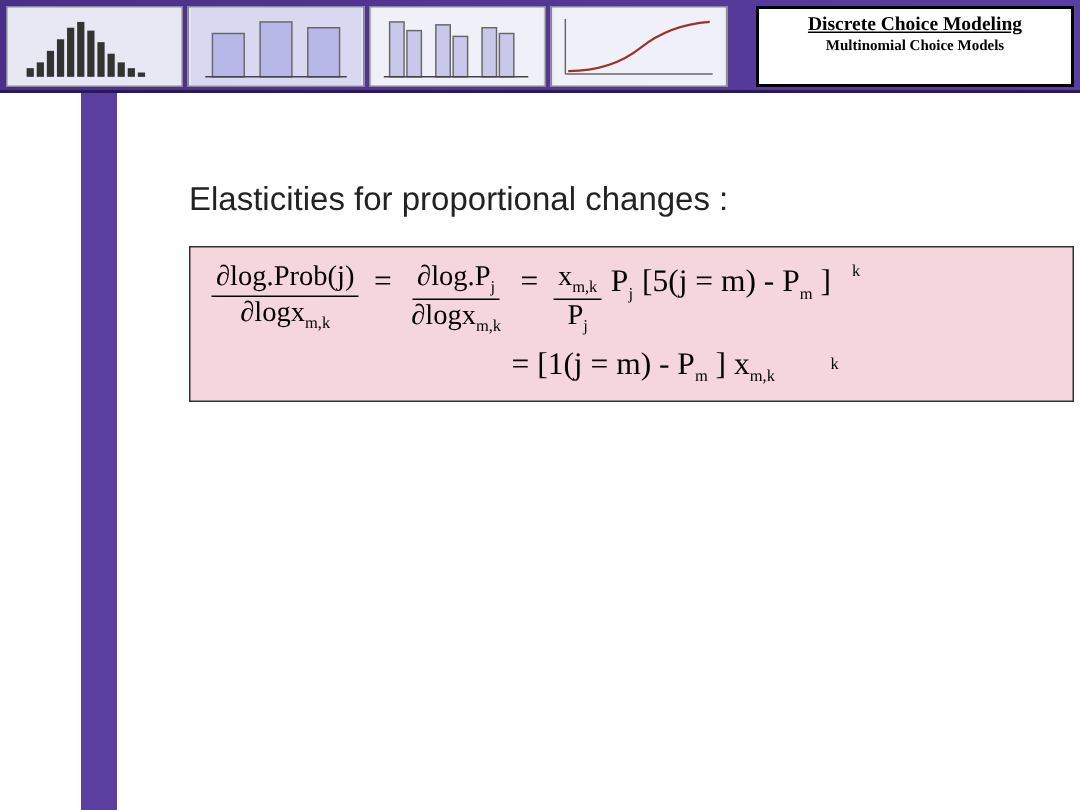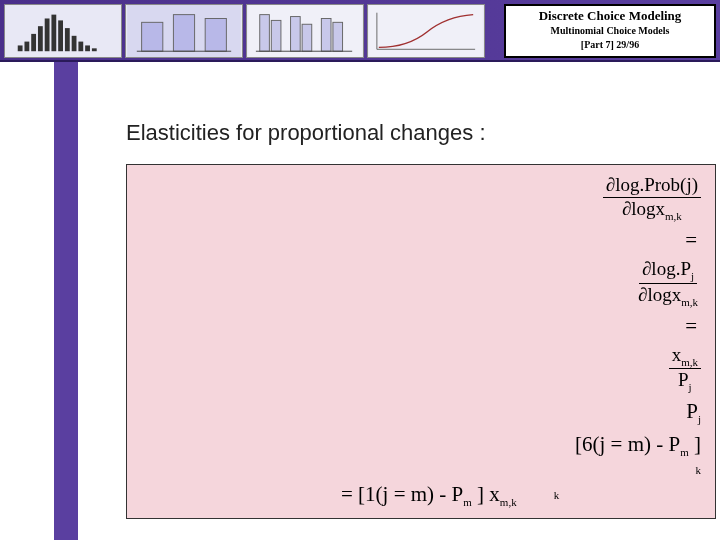--- a/index.html
+++ b/index.html
@@ -44,20 +44,21 @@
     background: #fff;
     border: 2px solid #000;
     padding: 2px 6px;
     text-align: center;
   }
   .title-main {
     font-weight: bold;
     font-size: 13px;
     font-family: Georgia, serif;
     white-space: nowrap;
+    text-decoration: underline;
   }
   .title-sub {
     font-weight: bold;
     font-size: 10px;
     font-family: Liberation Serif, serif;
     margin-top: 1px;
   }
   .title-part {
     font-weight: bold;
     font-size: 10px;
@@ -82,24 +83,23 @@
     border: 1px solid #333;
     padding: 10px 14px 10px 14px;
     margin-bottom: 14px;
     width: 590px;
     font-family: 'Times New Roman', serif;
     font-size: 21px;
     color: #000;
   }
   .formula-line1 {
     display: flex;
-    align-items: flex-end;
+    align-items: flex-start;
     gap: 6px;
     margin-bottom: 6px;
-    flex-direction: column;
   }
   .formula-line2 {
     display: flex;
     align-items: center;
     justify-content: flex-start;
     padding-left: 200px;
     gap: 19px;
   }
   .frac {
     display: inline-flex;
@@ -185,21 +185,20 @@
         <rect x="0" y="0" width="118" height="54" fill="#f0f0f8"></rect>
         <path d="M 10 44 Q 40 44 60 28 Q 80 12 108 10" fill="none" stroke="#a03030" stroke-width="1.5"></path>
         <line x1="8" y1="46" x2="110" y2="46" stroke="#666"></line>
         <line x1="8" y1="8" x2="8" y2="46" stroke="#666"></line>
       </svg>
     </div>
   </div>
   <div class="title-box">
     <div class="title-main">Discrete Choice Modeling</div>
     <div class="title-sub">Multinomial Choice Models</div>
-    <div class="title-part">[Part 7]   29/96</div>
   </div>
 </div>
 
 <div class="sidebar"></div>
 <div class="purple-band"></div>
 
 <div class="content">
   <div class="heading">Elasticities for proportional changes :</div>
 
   <div class="formula-box">
@@ -212,21 +211,21 @@
       <span class="frac">
         <span class="num"><span>∂log.P</span><span class="sub">j</span></span>
         <span class="den"><span>∂logx</span><span class="sub">m,k</span></span>
       </span>
       <span class="eq">=</span>
       <span class="frac">
         <span class="num"><span>x</span><span class="sub">m,k</span></span>
         <span class="den"><span>P</span><span class="sub">j</span></span>
       </span>
       <span><span>P</span><span class="sub">j</span></span>
-      <span><span>[6(j = m) - P</span><span class="sub">m</span><span> ]</span></span>
+      <span><span>[5(j = m) - P</span><span class="sub">m</span><span> ]</span></span>
       <span class="sub" style="margin-left:8px">k</span>
     </div>
     <div class="formula-line2">
       <span><span>= [1(j = m) - P</span><span class="sub">m</span><span> ] x</span><span class="sub">m,k</span></span>
       <span class="sub" style="margin-left:18px">k</span>
     </div>
   </div>
 
 </div>
 

